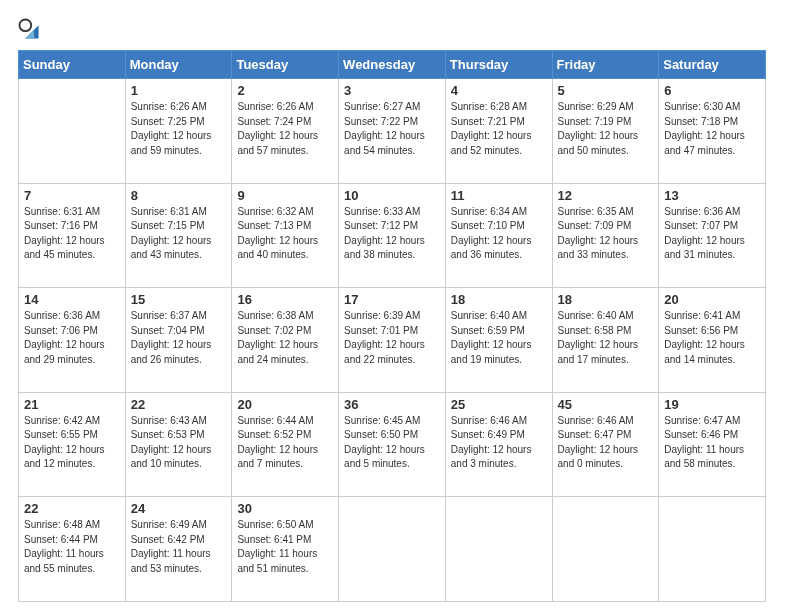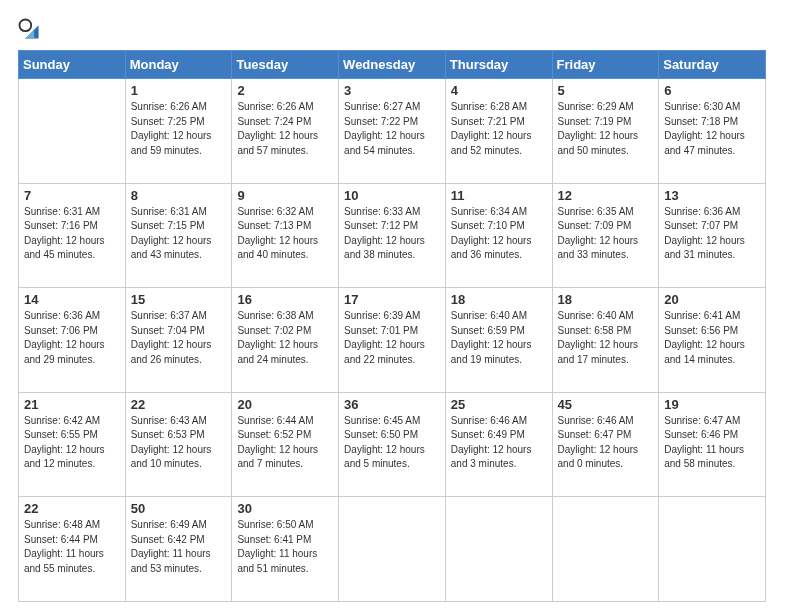--- a/index.html
+++ b/index.html
@@ -246,21 +246,21 @@
             <span class="day-number">19</span>
             <div class="day-info">Sunrise: 6:47 AM<br>Sunset: 6:46 PM<br>Daylight: 11 hours<br>and 58 minutes.</div>
           </td>
         </tr>
         <tr>
           <td>
             <span class="day-number">22</span>
             <div class="day-info">Sunrise: 6:48 AM<br>Sunset: 6:44 PM<br>Daylight: 11 hours<br>and 55 minutes.</div>
           </td>
           <td>
-            <span class="day-number">50</span>
+            <span class="day-number">24</span>
             <div class="day-info">Sunrise: 6:49 AM<br>Sunset: 6:42 PM<br>Daylight: 11 hours<br>and 53 minutes.</div>
           </td>
           <td>
             <span class="day-number">30</span>
             <div class="day-info">Sunrise: 6:50 AM<br>Sunset: 6:41 PM<br>Daylight: 11 hours<br>and 51 minutes.</div>
           </td>
           <td class="empty-cell"></td>
           <td class="empty-cell"></td>
           <td class="empty-cell"></td>
           <td class="empty-cell"></td>

